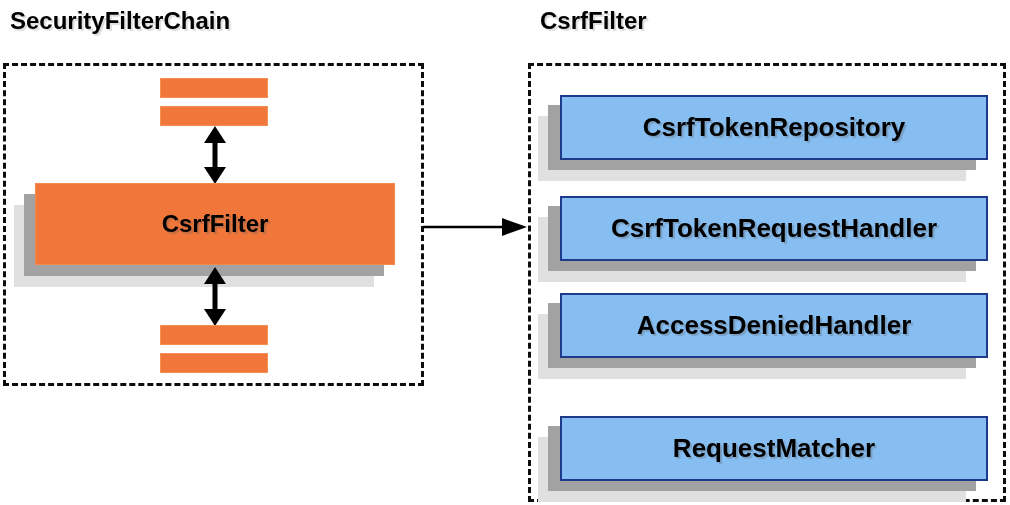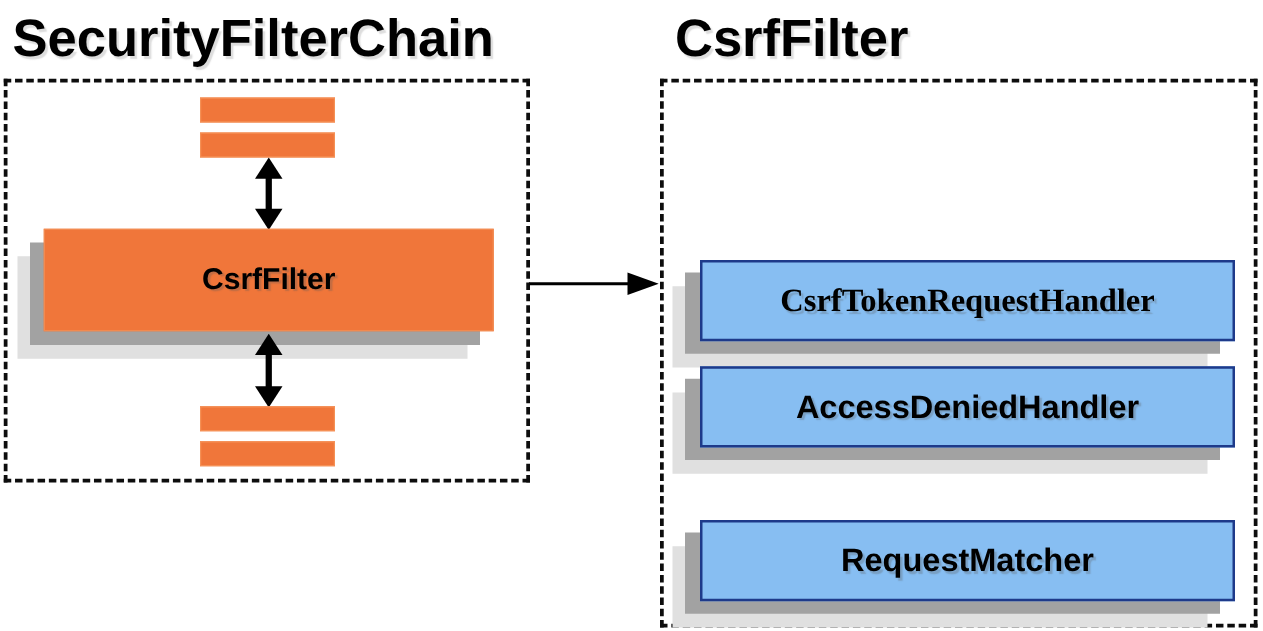--- a/index.html
+++ b/index.html
@@ -11,21 +11,21 @@
   .canvas {
     position: relative;
     width: 1010px;
     height: 505px;
     background: #ffffff;
     overflow: hidden;
   }
   .section-title {
     position: absolute;
     font-weight: bold;
-    font-size: 42px;
+    font-size: 24px;
     color: #000000;
     letter-spacing: 0px;
     text-shadow: 2px 2px 1px rgba(120,120,120,0.25);
     white-space: nowrap;
   }
   #left-title  { left: 10px;  top: 7px; }
   #right-title { left: 540px; top: 7px; }
 
   .dashed-box {
     position: absolute;
@@ -78,21 +78,21 @@
     height: 65px;
     background: #87BEF2;
     border: 2px solid #1e3a8a;
     box-sizing: border-box;
     box-shadow: -12px 10px 0 0 #a2a2a2, -22px 21px 0 0 #e0e0e0;
     display: flex;
     align-items: center;
     justify-content: center;
   }
   #component-box-0 { top: 95px; }
-  #component-box-1 { top: 208px; font-family: Liberation Serif, serif; }
+  #component-box-1 { top: 196px; }
   #component-box-2 { top: 293px; }
   #component-box-3 { top: 416px; }
   .component-box .box-label {
     font-weight: bold;
     font-size: 26px;
     color: #000000;
     text-shadow: 2px 2px 1px rgba(90,90,90,0.3);
     white-space: nowrap;
   }
 
@@ -134,20 +134,23 @@
   </svg>
 
   <div class="orange-bar" id="orange-bar-3"></div>
   <div class="orange-bar" id="orange-bar-4"></div>
 
   <svg class="arrow-svg" id="h-arrow" width="104" height="24" viewBox="0 0 104 24">
     <line x1="0" y1="12" x2="82" y2="12" stroke="#000000" stroke-width="2.5"></line>
     <polygon points="104,12 79,3 79,21" fill="#000000"></polygon>
   </svg>
 
+  <div class="component-box" id="component-box-0">
+    <span class="box-label">CsrfTokenRepository</span>
+  </div>
   <div class="component-box" id="component-box-1">
     <span class="box-label">CsrfTokenRequestHandler</span>
   </div>
   <div class="component-box" id="component-box-2">
     <span class="box-label">AccessDeniedHandler</span>
   </div>
   <div class="component-box" id="component-box-3">
     <span class="box-label">RequestMatcher</span>
   </div>
 

